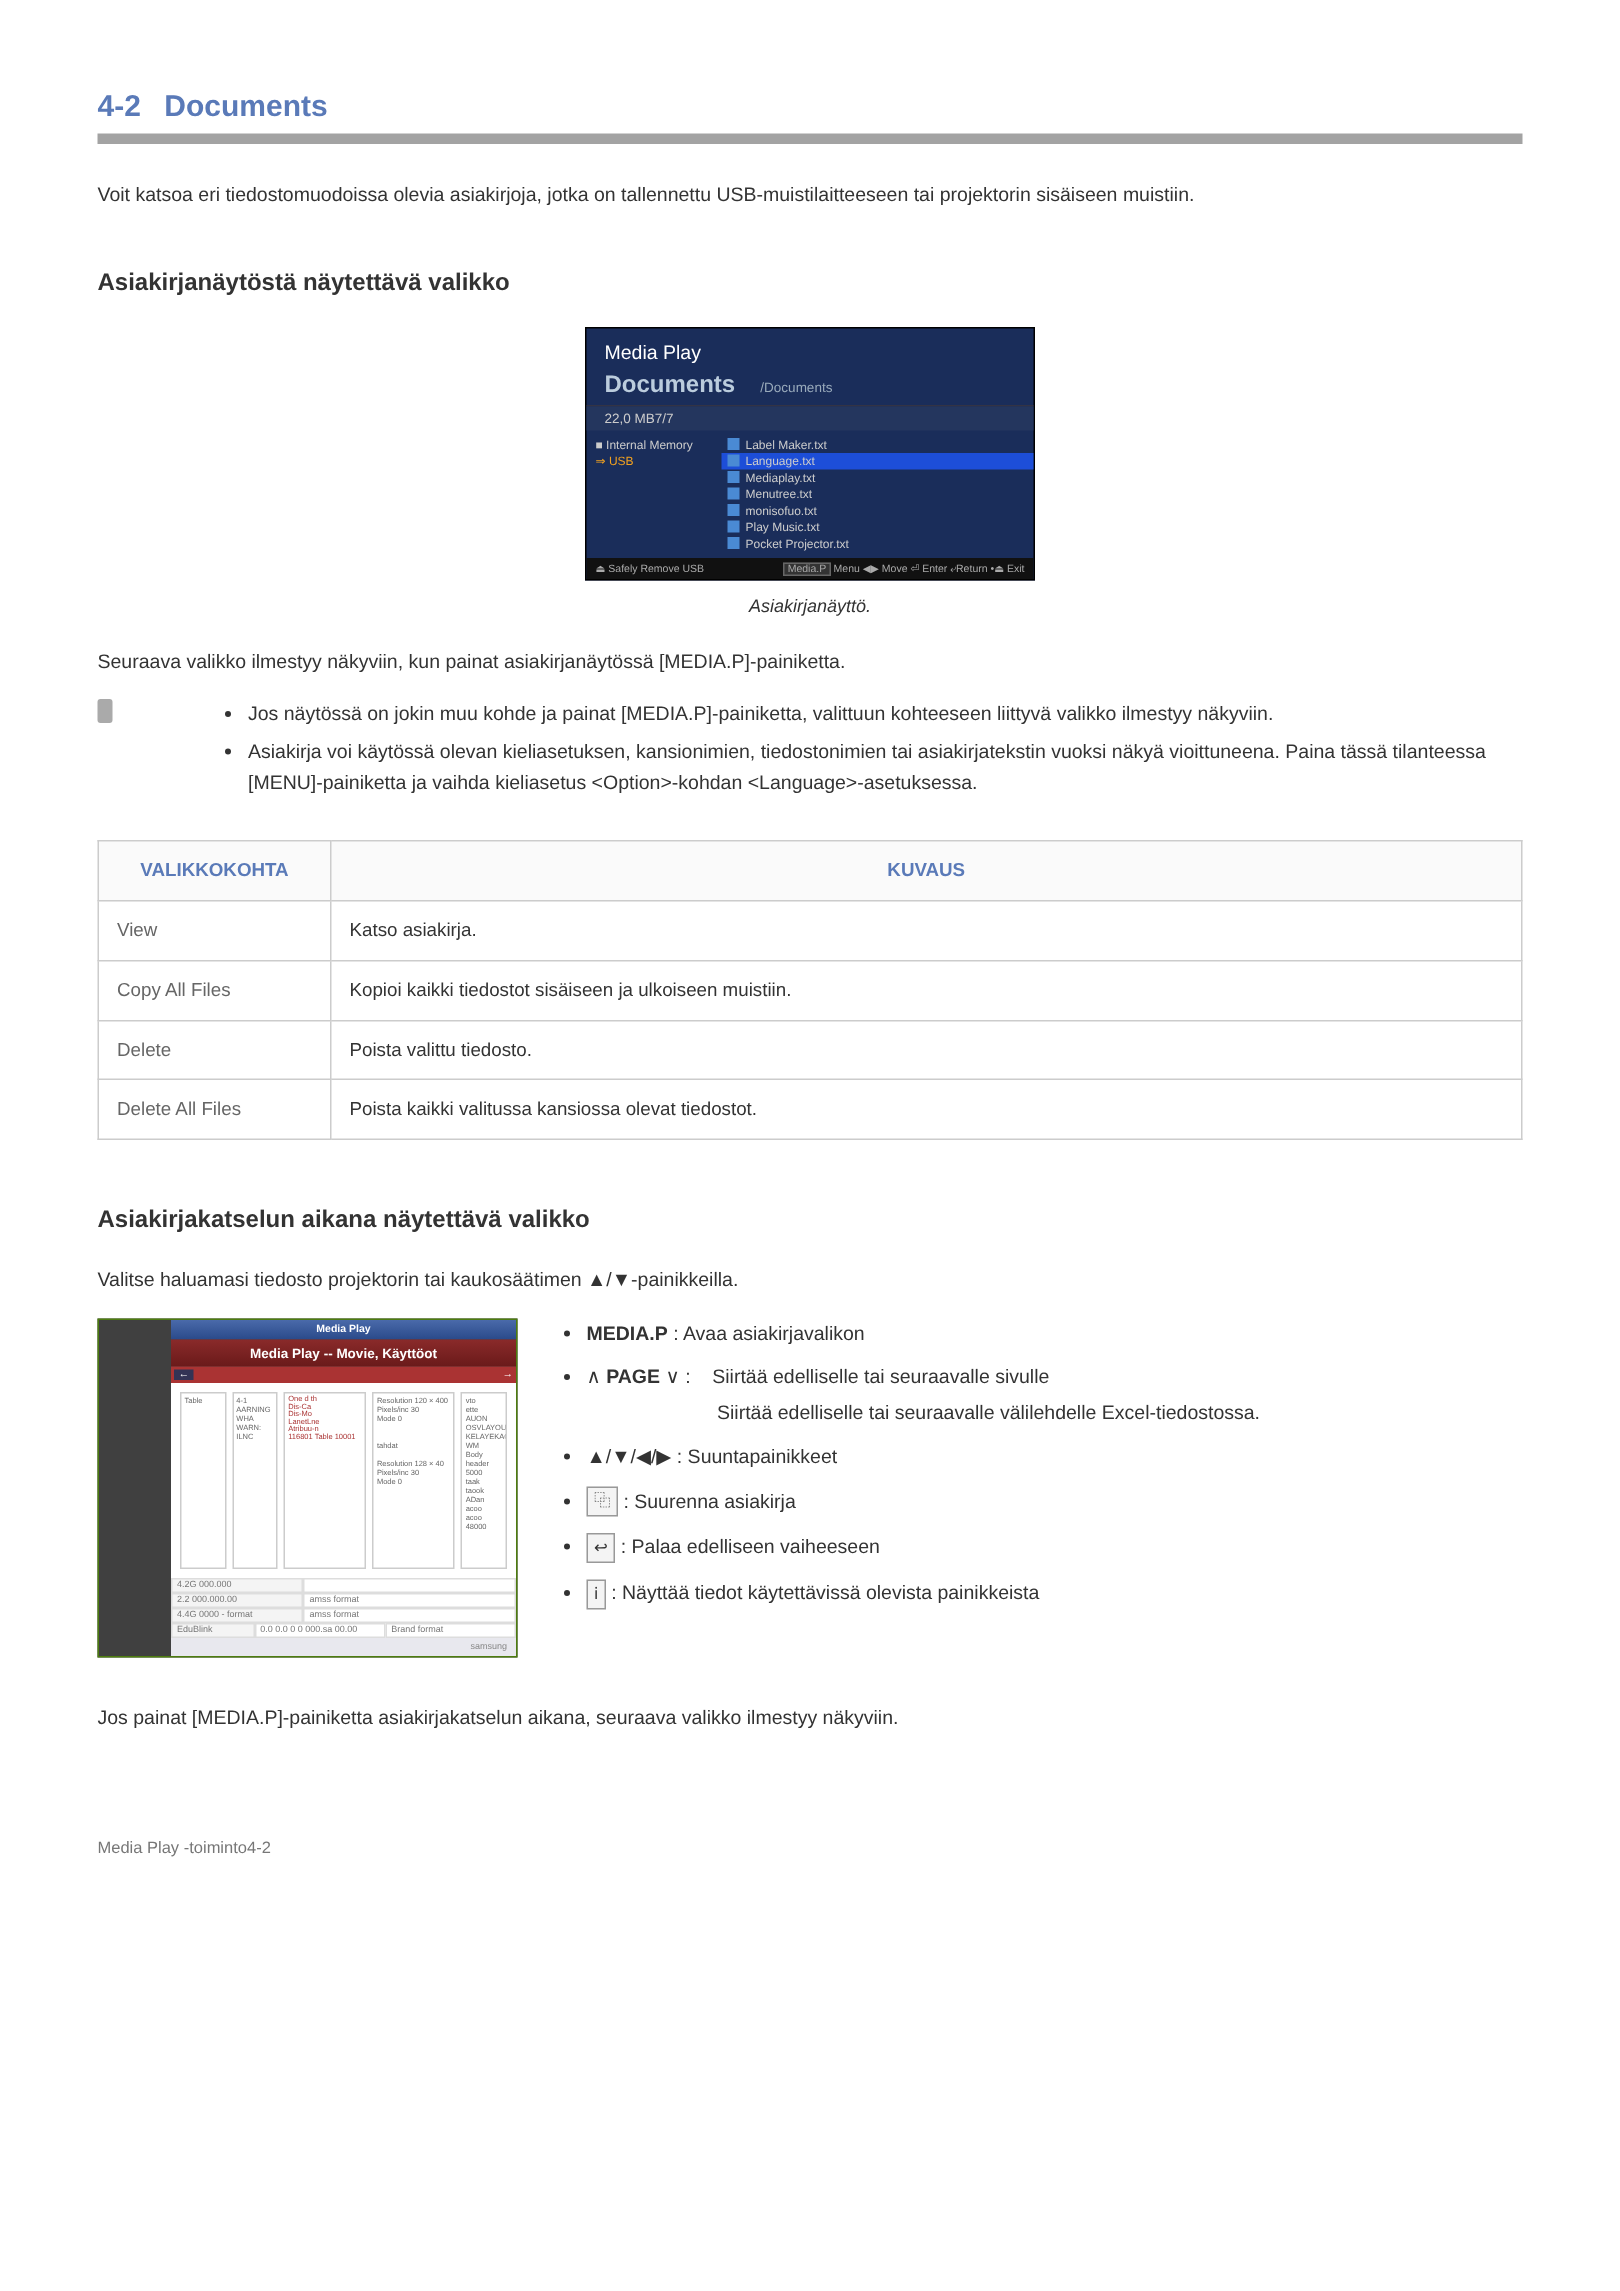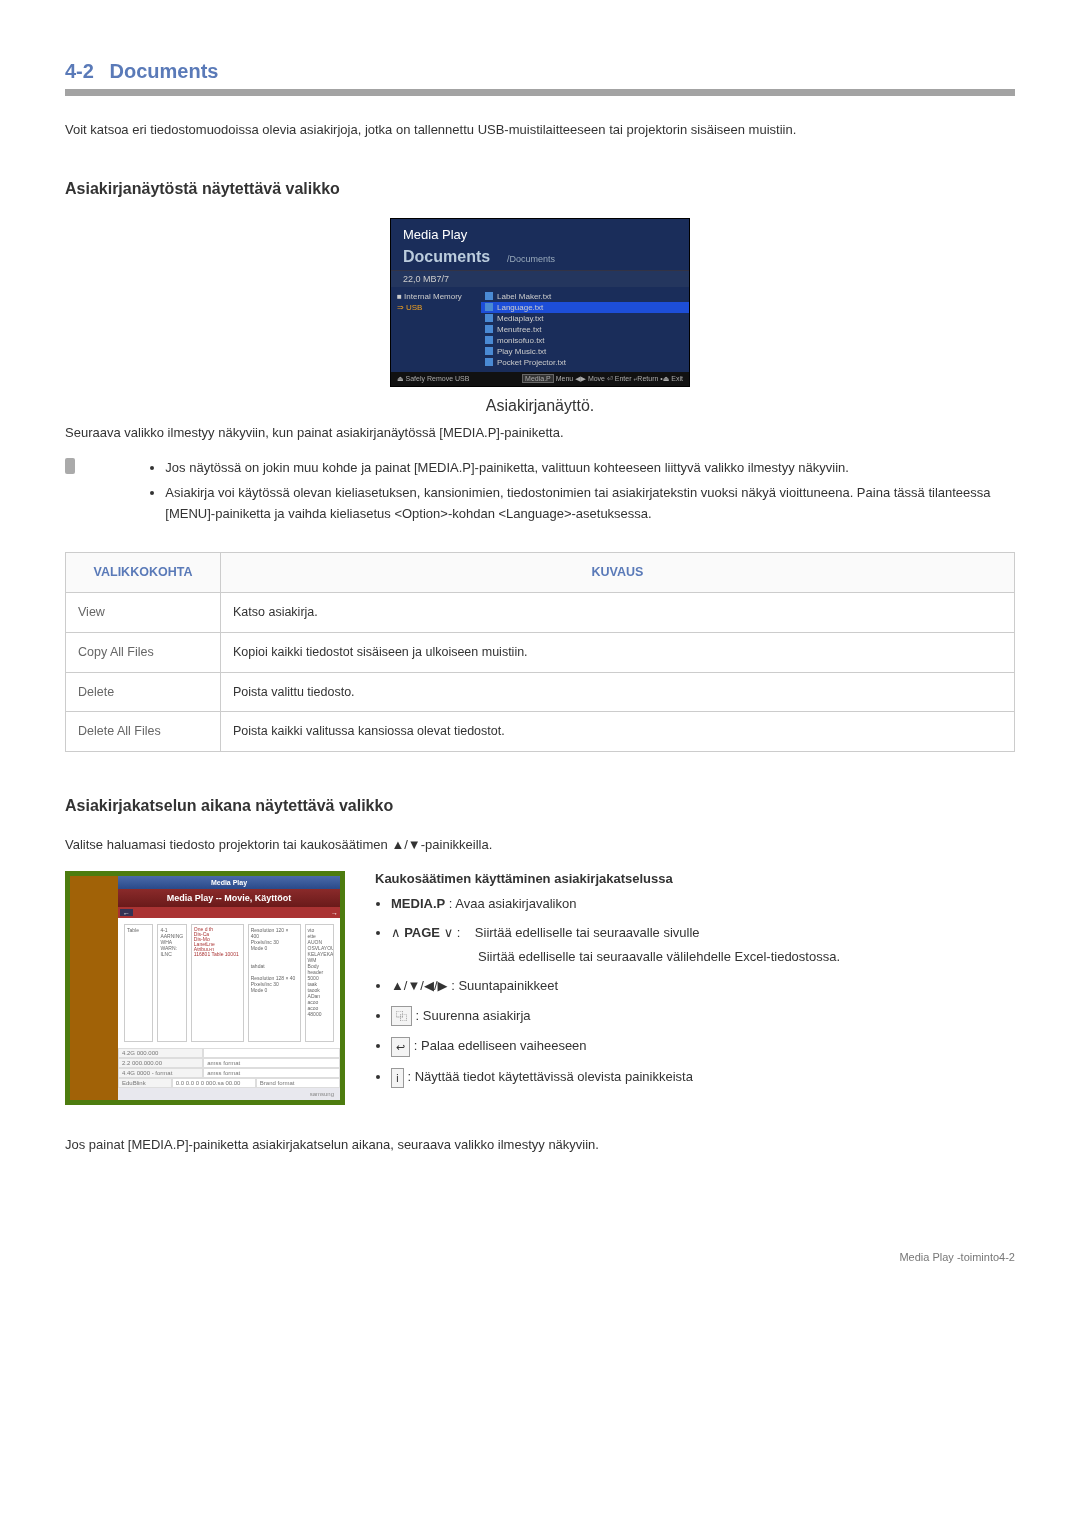--- a/index.html
+++ b/index.html
@@ -20,33 +20,33 @@
     .mp-body { display: flex; min-height: 80px; }
     .mp-sidebar { width: 90px; padding: 4px 6px; font-size: 8px; color: #ccc; }
     .mp-sidebar-item { padding: 1px 0; }
     .mp-usb { color: #f0a020; }
     .mp-file-list { flex: 1; padding: 4px 0; font-size: 8px; }
     .mp-file { padding: 1px 4px; color: #ccc; }
     .mp-file.selected { background: #1d4ed8; }
     .mp-file-icon { display: inline-block; width: 8px; height: 8px; background: #4a8ad4; margin-right: 4px; vertical-align: middle; }
     .mp-footer { background: #111; color: #aaa; font-size: 7px; padding: 3px 6px; display: flex; justify-content: space-between; }
     .mp-footer-btn { border: 1px solid #666; padding: 0 2px; background: #333; }
-    .caption { text-align: center; font-size: 16px; margin-bottom: 8px; }
+    .caption { text-align: center; font-size: 12px; margin-bottom: 20px; font-style: italic; }
     .para { margin-bottom: 16px; line-height: 1.5; }
     .note-box { margin-bottom: 24px; gap: 44px; }
     .note-box ul { list-style: disc; padding-left: 40px; }
     .note-box li { margin-bottom: 4px; line-height: 1.6; }
     .note-icon { display: inline-block; width: 16px; height: 16px; background: #aaa; border-radius: 2px; vertical-align: top; margin-right: 6px; position: relative; }
     .note-flex { display: flex; align-items: flex-start; }
     table { width: 100%; border-collapse: collapse; margin-bottom: 45px; }
     th, td { border: 1px solid #ccc; padding: 10px 12px; text-align: left; font-size: 12.5px; line-height: 1.5; }
     th { color: #5a7ab8; font-weight: bold; text-align: center; background: #fafafa; }
     th:first-child { width: 155px; }
     td:first-child { color: #666; }
-    .doc-view-box { display: inline-block; width: 280px; border: 5px solid #4d7c0f; background: #a16207; font-size: 7px; padding-left: 48px; }
+    .doc-view-box { display: inline-block; width: 280px; border: 1px solid #4d7c0f; background: #404040; font-size: 7px; padding-left: 48px; }
     .dv-titlebar { background: linear-gradient(#4a6aaa,#2a4a8a); color: #fff; padding: 3px; text-align: center; font-weight: bold; }
     .dv-header { background: linear-gradient(#8a2a2a,#6a1a1a); color: #fff; padding: 4px; text-align: center; font-size: 9px; font-weight: bold; }
     .dv-subheader { background: #a33; color: #fff; padding: 2px; text-align: center; font-size: 7px; display:flex; justify-content:space-between; }
     .dv-subheader span:first-child{ background:#335; padding:0 3px;}
     .dv-body { background: #fff; padding: 6px; min-height: 130px; display: flex; gap: 4px; }
     .dv-col { border: 1px solid #ccc; flex: 1; padding: 2px; font-size: 5px; color: #666; overflow: hidden; }
     .dv-col.narrow { flex: 0.5; }
     .dv-footer-rows { background: #fff; font-size: 6px; }
     .dv-footer-rows div { display: flex; }
     .dv-footer-rows div span { border: 1px solid #ddd; flex: 1; padding: 1px 3px; color: #777; }
@@ -56,21 +56,21 @@
     .remote-left { flex: 0 0 auto; }
     .remote-right { flex: 1; }
     .remote-heading { font-weight: bold; font-size: 13px; margin-bottom: 8px; }
     .remote-list { list-style: disc; padding-left: 16px; }
     .remote-list li { margin-bottom: 10px; line-height: 1.5; }
     .remote-list .sub { margin-left: 0; margin-top: 4px; }
     .key-label { font-weight: bold; }
     .page-key { font-weight: bold; }
     .arrow-sym { font-family: Arial; }
     .icon-box { display: inline-block; border: 1px solid #999; padding: 1px 4px; background: #f4f4f4; font-size: 11px; vertical-align: middle; }
-    .footer { display: flex; justify-content: flex-end; font-size: 11px; color: #777; margin-top: 97px; border-top: 0; }
+    .footer { display: flex; justify-content: flex-start; font-size: 11px; color: #777; margin-top: 72px; border-top: 0; }
     .red-line{ color:#a33; line-height:1;}
   </style>
 </head>
 <body>
 
 <div class="section-header">
   <span class="section-num">4-2</span>
   <span class="section-title">Documents</span>
 </div>
 
@@ -191,21 +191,20 @@
             <span>Brand format</span>
           </div>
       </div>
       <div class="dv-bottom">
           <span></span>
           <span>samsung</span>
         </div>
     </div>
   </div>
   <div class="remote-right">
-    <div class="remote-heading">Kaukosäätimen käyttäminen asiakirjakatselussa</div>
     <ul class="remote-list">
       <li><span class="key-label">MEDIA.P</span><span> : Avaa asiakirjavalikon</span></li>
       <li>
         <span>∧ </span><span class="page-key">PAGE</span><span> ∨  :</span>
         &nbsp;&nbsp;&nbsp;<span>Siirtää edelliselle tai seuraavalle sivulle</span>
         <div class="sub" style="margin-left:87px;">Siirtää edelliselle tai seuraavalle välilehdelle Excel-tiedostossa.</div>
       </li>
       <li><span class="arrow-sym">▲/▼/◀/▶</span><span> : Suuntapainikkeet</span></li>
       <li><span class="icon-box">⿻</span><span> : Suurenna asiakirja</span></li>
       <li><span class="icon-box">↩</span><span> : Palaa edelliseen vaiheeseen</span></li>

